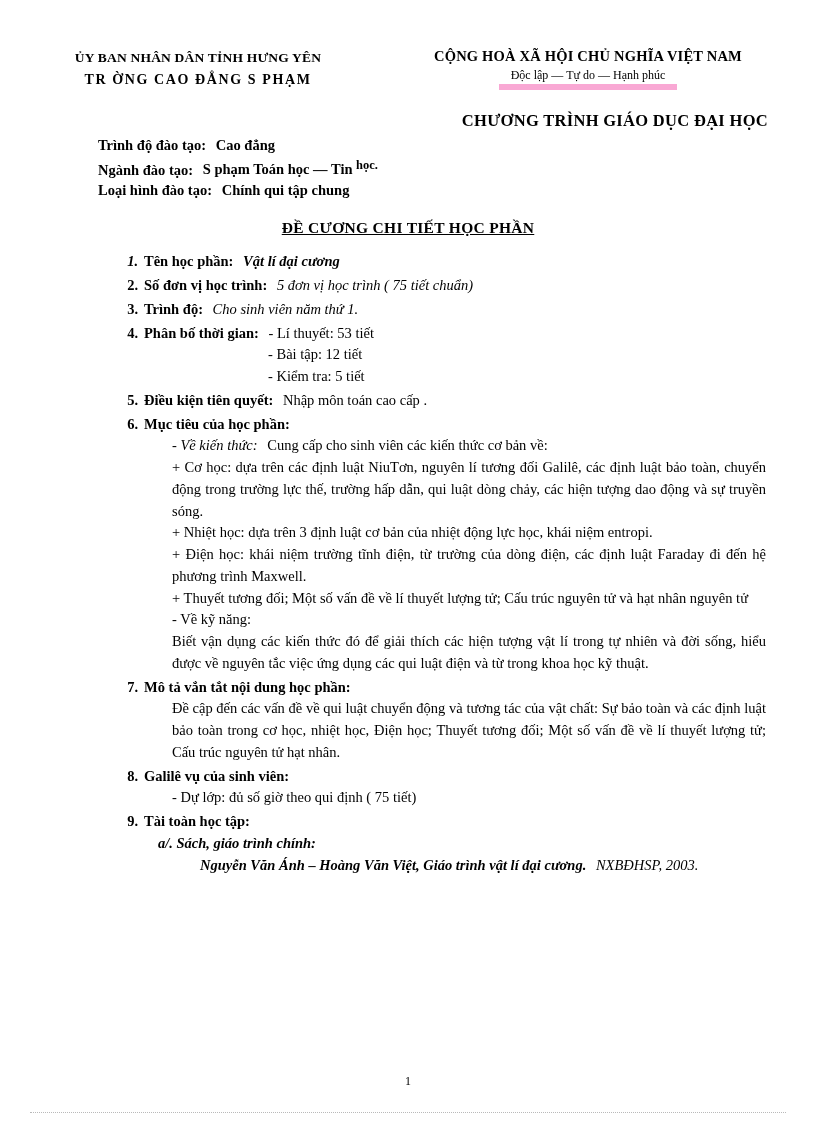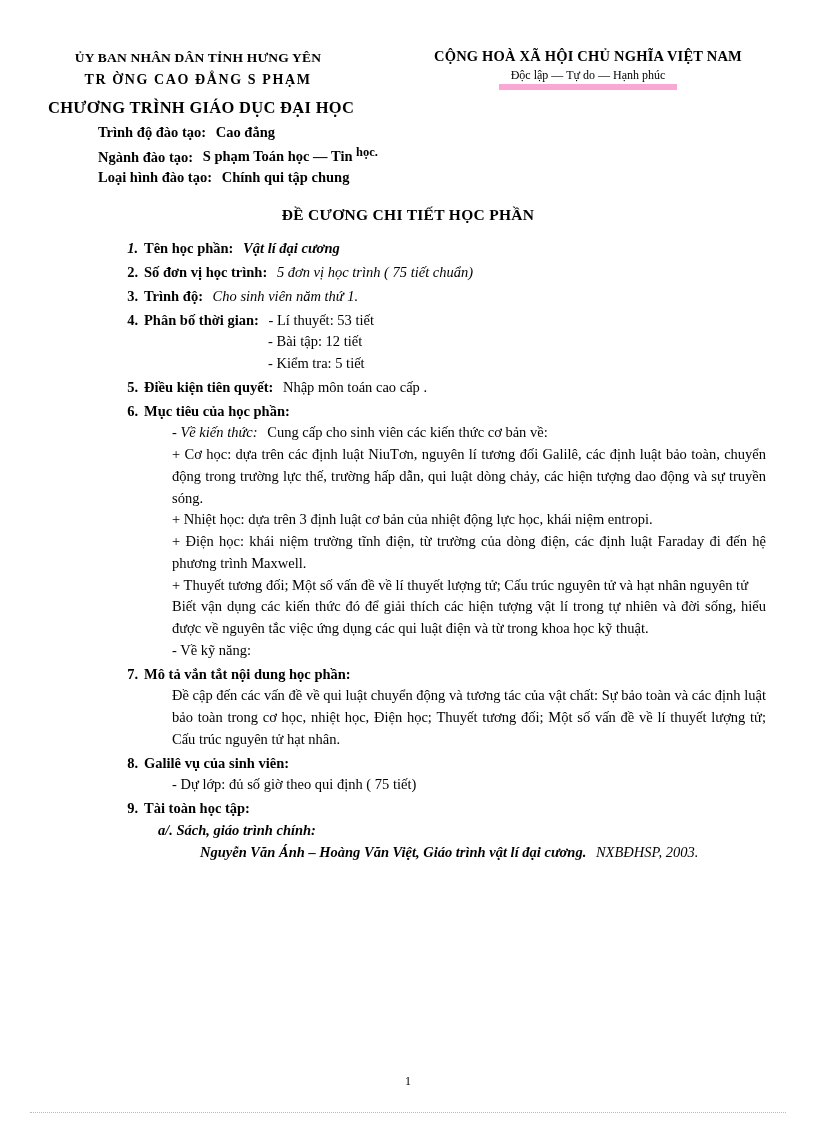--- a/index.html
+++ b/index.html
@@ -50,43 +50,44 @@
     letter-spacing: 0.2px;
   }
   .hdr-right .r2 {
     font-size: 12px;
     display: inline-block;
     border-bottom: 6px solid #f9a8d4;
     padding: 1px 12px 1px 12px;
     margin-top: 1px;
   }
   .doc-title {
-    text-align: left;
+    text-align: right;
     font-weight: bold;
     font-size: 16.5px;
-    margin-top: 7px;
+    margin-top: 20px;
     letter-spacing: 0.3px;
   }
   .meta {
     margin-top: 4px;
     font-size: 14.5px;
     line-height: 1.45;
     padding-left: 50px;
   }
   .meta .row { font-weight: bold; }
   .meta .sup {
     font-size: 12.5px;
     vertical-align: super;
   }
   .sub-title {
     text-align: center;
     font-weight: bold;
     font-size: 15.5px;
     margin-top: 18px;
     letter-spacing: 0.3px;
+    text-decoration: underline;
   }
   .body {
     margin-top: 14px;
     font-size: 14.5px;
     line-height: 1.5;
   }
   ol.items {
     margin: 0;
     padding-left: 96px;
     list-style: none;
@@ -215,22 +216,22 @@
         <div class="lvl2">
           <span class="italic">- Về kiến thức:</span>
           <span class="ml6">Cung cấp cho sinh viên các kiến thức cơ bản về:</span>
         </div>
 
         <div class="lvl2 just">+  Cơ học:  dựa trên các định luật NiuTơn, nguyên lí tương đối Galilê, các định luật bảo toàn, chuyển động trong trường lực thế, trường hấp dẫn, qui luật dòng chảy, các hiện tượng dao động và sự truyền sóng.</div>
         <div class="lvl2 just">+  Nhiệt học: dựa trên 3 định luật cơ bản của nhiệt động lực học, khái niệm entropi.</div>
         <div class="lvl2 just">+  Điện học: khái niệm trường tĩnh điện, từ trường của dòng điện, các định luật Faraday đi đến hệ phương trình Maxwell.</div>
         <div class="lvl2 just">+  Thuyết tương đối;  Một số vấn đề về lí thuyết lượng tử; Cấu trúc nguyên tử và hạt nhân nguyên tử</div>
 
+        <div class="lvl2">- Về kỹ năng:</div>
         <div class="lvl2 just">Biết vận dụng các kiến thức đó để giải thích các hiện tượng vật lí trong tự nhiên và đời sống, hiểu được về nguyên tắc việc ứng dụng các qui luật điện và từ trong khoa học kỹ thuật.</div>
-        <div class="lvl2">- Về kỹ năng:</div>
       </li>
 
       <li>
         <span class="num bold">7.</span>
         <span class="bold">Mô tả vắn tắt nội dung học phần:</span>
         <div class="just" style="padding-left:28px;">Đề cập đến các vấn đề về qui luật chuyển động và tương tác của vật chất: Sự bảo toàn và các định luật bảo toàn trong cơ học, nhiệt học, Điện học; Thuyết tương đối; Một số vấn đề về lí thuyết lượng tử; Cấu trúc nguyên tử hạt nhân.</div>
       </li>
 
       <li>
         <span class="num bold">8.</span>

